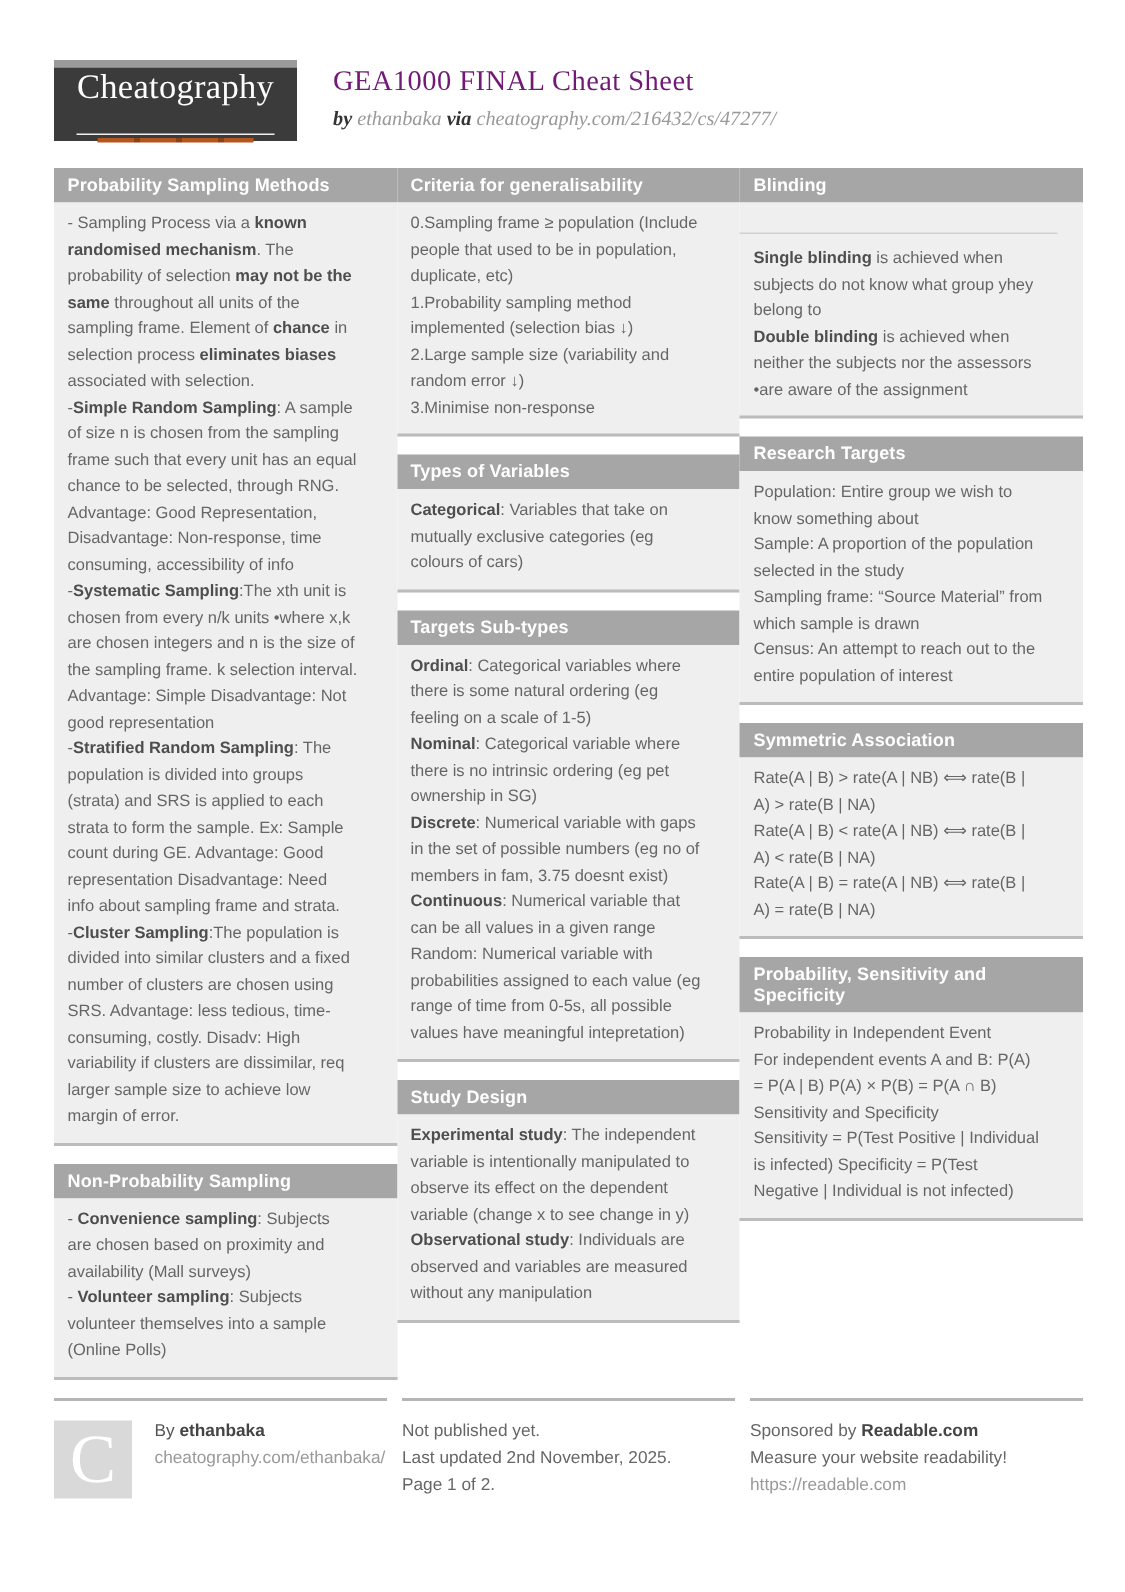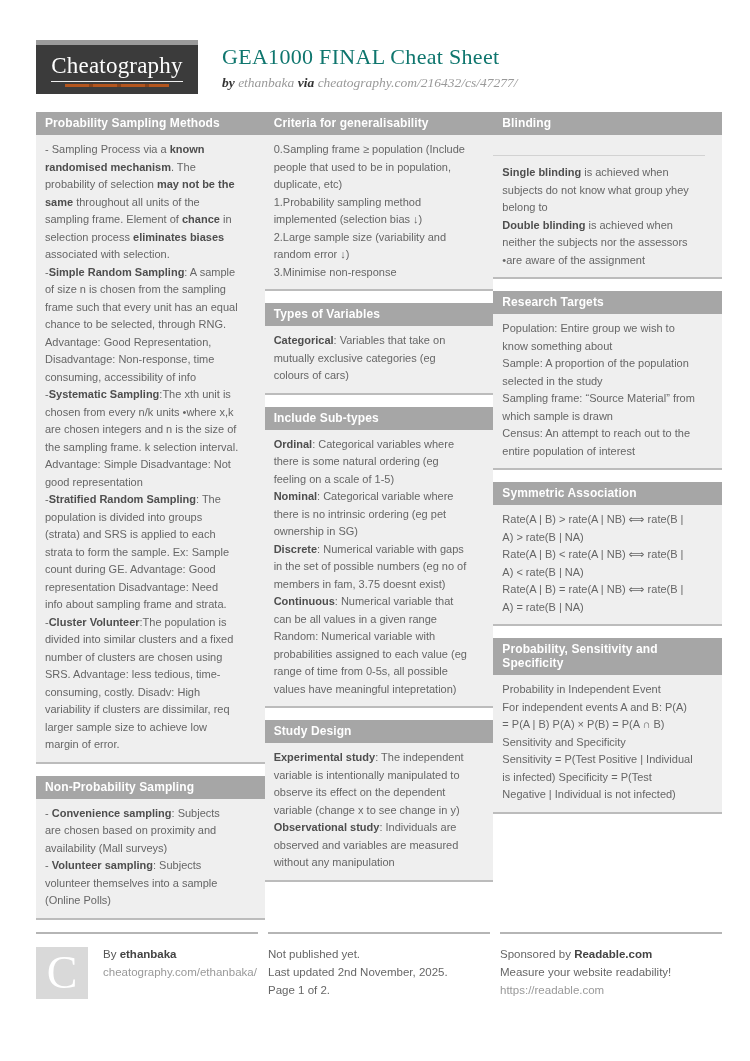--- a/index.html
+++ b/index.html
@@ -9,25 +9,25 @@
     -webkit-font-smoothing:antialiased;
   }
   .page { padding:40px 28px 0 36px; }
 
   
   .hdr { display:flex; align-items:flex-start; margin-bottom:18px; }
   .logo { width:162px; flex:0 0 162px; }
   .logo-top { height:5px; background:#9b9b9b; }
   .logo-box { background:#3b3b3b; height:49px; display:flex; align-items:center; justify-content:center; }
   .logo-word { font-family:"Liberation Serif","DejaVu Serif",serif; color:#fdfdfd; font-size:23px; letter-spacing:0.2px;
-               border-bottom:1px solid #f0f0f0; padding-bottom:2px; }
+               border-bottom:1px solid #f0f0f0; padding-bottom:18px; }
   .logo-underline { height:3px; margin:2px 14px 0 14px;
     background:repeating-linear-gradient(90deg,#b4561e 0 24px,#8a4318 24px 28px); }
   .hdr-text { margin-left:24px; padding-top:4px; font-family:"Liberation Serif","DejaVu Serif",serif; }
-  .sheet-title { font-size:22px; color:#0f766e; letter-spacing:0.3px; }
+  .sheet-title { font-size:19px; color:#701a75; letter-spacing:0.3px; }
   .byline { font-size:13.5px; color:#3a3a3a; margin-top:5px;font-style:italic; }
   .byline .strong { font-weight:bold; color:#333; }
   .byline a, .link { color:#999; text-decoration:none; }
 
   
   .cols { display:grid; grid-template-columns:repeat(3,1fr); min-height:747px; align-items:start; }
   .col { min-width:0; }
   .section { margin-bottom:12px; }
   .sec-head { background:#a6a6a6; color:#ffffff; font-size:12px; font-weight:bold;
               padding:4px 9px 5px 9px; letter-spacing:0.1px; }
@@ -78,21 +78,21 @@
   <div class="cols">
 
     <div class="col">
       <div class="section">
         <div class="sec-head">Probability Sampling Methods</div>
         <div class="sec-body">
           <div class="row"><span>- Sampling Process via a </span><span class="b">known randomised mechanism</span><span>. The probability of selection </span><span class="b">may not be the same</span><span> throughout all units of the sampling frame. Element of </span><span class="b">chance</span><span> in selection process </span><span class="b">eliminates biases</span><span> associated with selection.</span></div>
           <div class="row"><span>-</span><span class="b">Simple Random Sampling</span><span>: A sample of size n is chosen from the sampling frame such that every unit has an equal chance to be selected, through RNG. Advantage: Good Representation, Disadvantage: Non-response, time consuming, accessibility of info</span></div>
           <div class="row"><span>-</span><span class="b">Systematic Sampling</span><span>:The xth unit is chosen from every n/k units •where x,k are chosen integers and n is the size of the sampling frame. k selection interval. Advantage: Simple Disadvantage: Not good representation</span></div>
           <div class="row"><span>-</span><span class="b">Stratified Random Sampling</span><span>: The population is divided into groups (strata) and SRS is applied to each strata to form the sample. Ex: Sample count during GE. Advantage: Good representation Disadvantage: Need info about sampling frame and strata.</span></div>
-          <div class="row"><span>-</span><span class="b">Cluster Volunteer</span><span>:The population is divided into similar clusters and a fixed number of clusters are chosen using SRS. Advantage: less tedious, time-consuming, costly. Disadv: High variability if clusters are dissimilar, req larger sample size to achieve low margin of error.</span></div>
+          <div class="row"><span>-</span><span class="b">Cluster Sampling</span><span>:The population is divided into similar clusters and a fixed number of clusters are chosen using SRS. Advantage: less tedious, time-consuming, costly. Disadv: High variability if clusters are dissimilar, req larger sample size to achieve low margin of error.</span></div>
         </div>
       </div>
       <div class="section">
         <div class="sec-head">Non-Probability Sampling</div>
         <div class="sec-body">
           <div class="row"><span>- </span><span class="b">Convenience sampling</span><span>: Subjects are chosen based on proximity and availability (Mall surveys)</span></div>
           <div class="row"><span>- </span><span class="b">Volunteer sampling</span><span>: Subjects volunteer themselves into a sample (Online Polls)</span></div>
         </div>
       </div>
     </div>
@@ -107,21 +107,21 @@
           <div class="row"><span>3.Minimise non-response</span></div>
         </div>
       </div>
       <div class="section">
         <div class="sec-head">Types of Variables</div>
         <div class="sec-body">
           <div class="row"><span class="b">Categorical</span><span>: Variables that take on mutually exclusive categories (eg colours of cars)</span></div>
         </div>
       </div>
       <div class="section">
-        <div class="sec-head">Include Sub-types</div>
+        <div class="sec-head">Targets Sub-types</div>
         <div class="sec-body">
           <div class="row"><span class="b">Ordinal</span><span>: Categorical variables where there is some natural ordering (eg feeling on a scale of 1-5)</span></div>
           <div class="row"><span class="b">Nominal</span><span>: Categorical variable where there is no intrinsic ordering (eg pet ownership in SG)</span></div>
           <div class="row"><span class="b">Discrete</span><span>: Numerical variable with gaps in the set of possible numbers (eg no of members in fam, 3.75 doesnt exist)</span></div>
           <div class="row"><span class="b">Continuous</span><span>: Numerical variable that can be all values in a given range Random: Numerical variable with probabilities assigned to each value (eg range of time from 0-5s, all possible values have meaningful intepretation)</span></div>
         </div>
       </div>
       <div class="section">
         <div class="sec-head">Study Design</div>
         <div class="sec-body">

